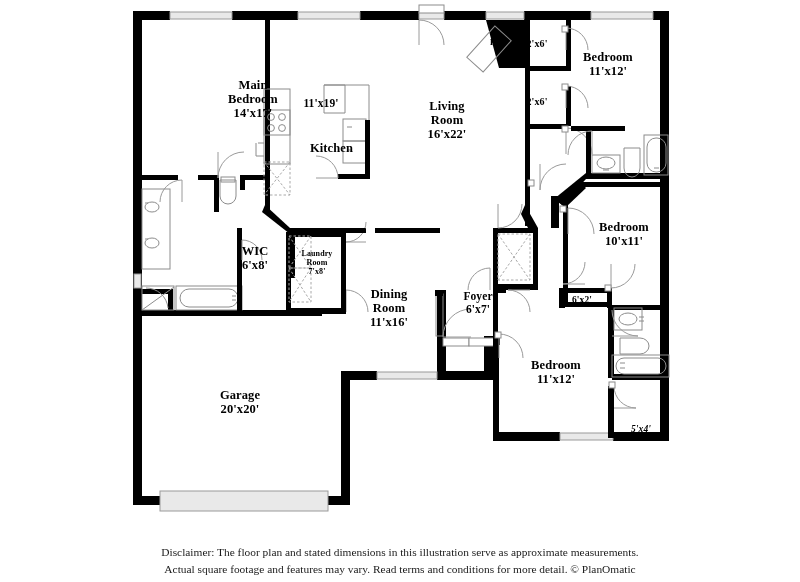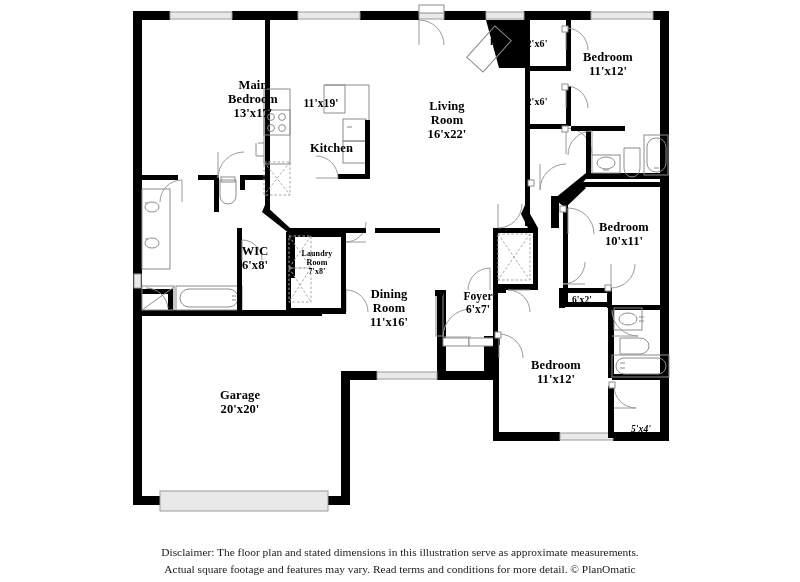--- a/index.html
+++ b/index.html
@@ -395,21 +395,21 @@
 
       <path class="dr" d="M508 290 A22 22 0 0 1 530 312"></path>
       <line class="dr" x1="508" y1="290" x2="530" y2="290"></line>
     </g>
 
   </svg>
   </div>
 
   <div class="room-label sz-lg" style="left:207px; top:78px; width:92px;">Main
 Bedroom
-13'x17'</div>
+14'x17'</div>
 
 
   <div class="room-label sz-lg" style="left:279px; top:141px; width:74px;text-align:right;">Kitchen</div>
 
   <div class="room-label sz-md" style="left:286px; top:97px; width:70px;">11'x19'</div>
 
   <div class="room-label sz-lg" style="left:404px; top:99px; width:86px;">Living
 Room
 16'x22'</div>
 

